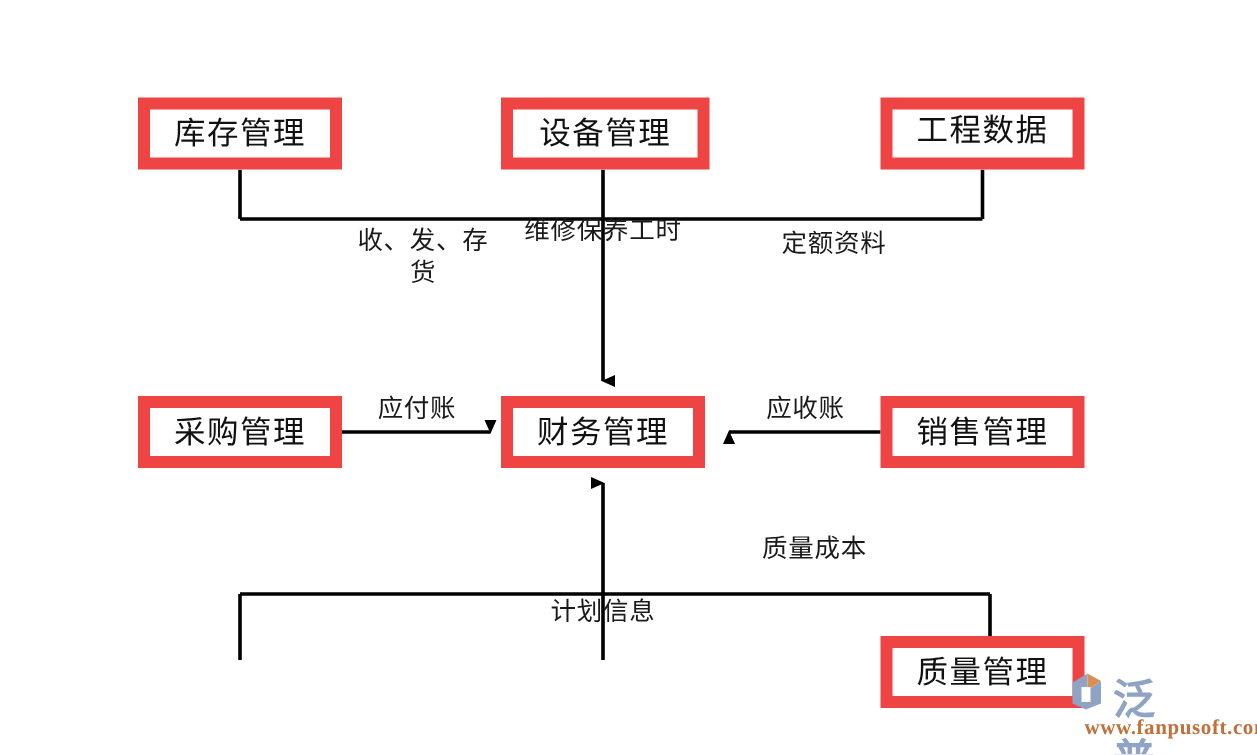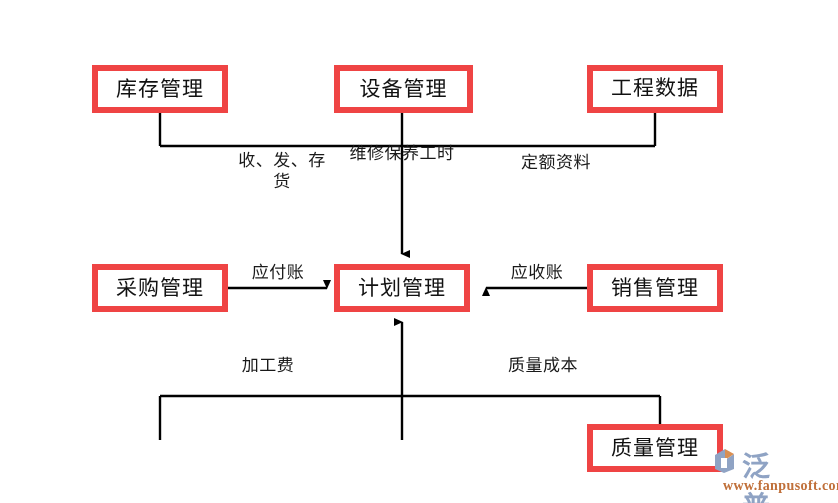--- a/index.html
+++ b/index.html
@@ -21,21 +21,21 @@
   #diagram-svg {
     position: absolute;
     left: 0;
     top: 0;
     width: 838px;
     height: 503px;
   }
   .node {
     position: absolute;
     box-sizing: border-box;
-    border: 6px solid #ef4444;
+    border: 8px solid #ef4444;
     background: #ffffff;
     display: flex;
     align-items: center;
     justify-content: center;
     font-size: 21px;
     letter-spacing: 1px;
     color: #111111;
     line-height: 1;
     z-index: 3;
   }
@@ -139,41 +139,41 @@
   </svg>
 
   <div class="node" style="left:92px;  top:65px;  width:136px; height:48px;">库存管理</div>
 
   <div class="node" style="left:334px; top:65px;  width:139px; height:48px;">设备管理</div>
 
   <div class="node" style="left:587px; top:65px;  width:136px; height:48px;font-family:Liberation Mono, monospace;">工程数据</div>
 
   <div class="node" style="left:92px;  top:264px; width:136px; height:48px;">采购管理</div>
 
-  <div class="node" style="left:334px; top:264px; width:136px; height:48px;">计划管理</div>
+  <div class="node" style="left:334px; top:264px; width:136px; height:48px;">财务管理</div>
 
   <div class="node" style="left:587px; top:264px; width:136px; height:48px;">销售管理</div>
 
 
 
   <div class="node" style="left:587px; top:424px; width:136px; height:48px;">质量管理</div>
 
   <div class="edge-label" style="left:222px; top:150px; width:120px;">收、发、存
 货</div>
 
   <div class="edge-label" style="left:337px; top:143px; width:130px;">维修保养工时</div>
 
   <div class="edge-label" style="left:232px; top:262px; width:92px;">应付账</div>
 
   <div class="edge-label" style="left:498px; top:152px; width:116px;">定额资料</div>
 
   <div class="edge-label" style="left:491px; top:262px; width:92px;">应收账</div>
 
-  <div class="edge-label" style="left:222px; top:355px; width:92px;">加工费</div>
 
+  <div class="edge-label" style="left:344px; top:397px; width:116px;">计划信息</div>
 
   <div class="edge-label" style="left:488px; top:355px; width:110px;">质量成本</div>
 
   <div class="watermark">
     <svg class="wm-mark" viewBox="0 0 30 30" xmlns="http://www.w3.org/2000/svg">
       <path d="M3,10 L13,4 L13,15 L22,9 L22,24 L12,28 L3,24 Z" fill="#8fa3c4"></path>
       <path d="M13,4 L13,15 L22,9 Z" fill="#d98f52"></path>
       <path d="M9,13 L15,13 L15,23 L9,23 Z" fill="#ffffff"></path>
     </svg>
     <div class="wm-brand">泛普软件</div>

